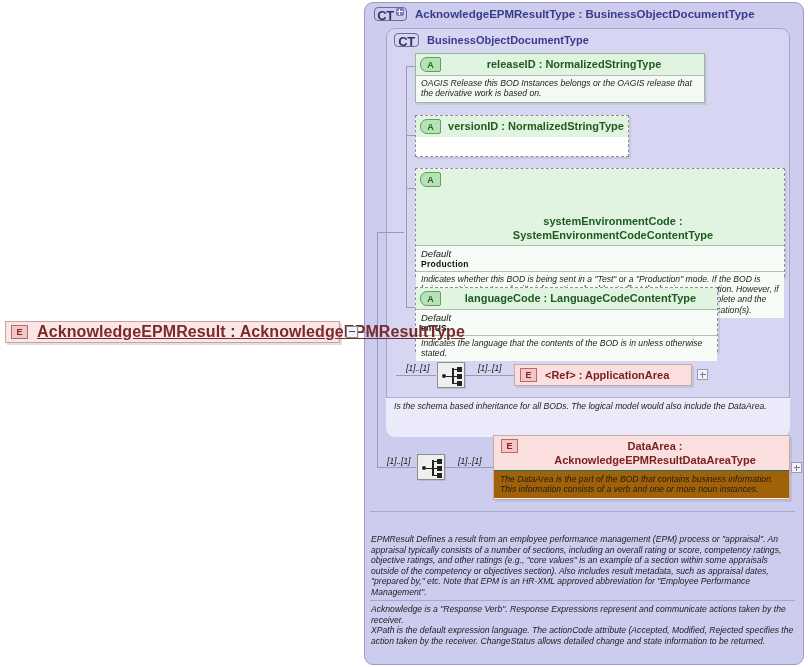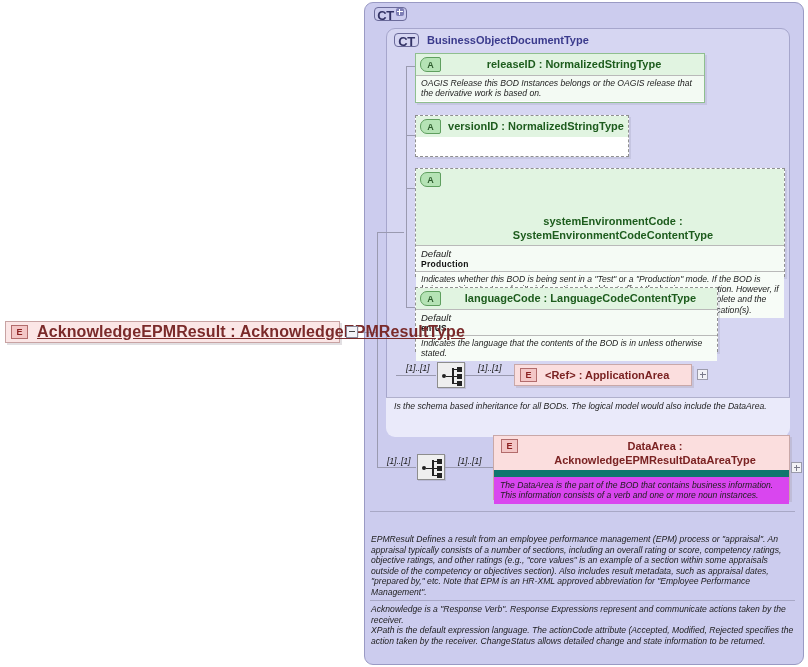--- a/index.html
+++ b/index.html
@@ -262,22 +262,22 @@
   .el-name {
     margin-left: 8px;
     font-size: 11px;
     font-weight: bold;
     color: #7a2222;
     line-height: 14px;
     flex: 1 1 auto;
   }
   .el-name.wrap { text-align: center; }
   .el-doc {
-    background: #d946ef;
-    border-top: 7px solid #0f766e;
+    background: #a16207;
+    border-top: 1px solid #0f766e;
     padding: 3px 5px 3px 6px;
     font-size: 8.6px;
     font-style: italic;
     line-height: 10.4px;
     color: #1c1c1c;
     box-sizing: border-box;
   }
 
   
   #ref-box { background: #fbdede; }
@@ -391,20 +391,21 @@
 
 <div class="canvas">
 
   <div id="ct-outer"></div>
 
   <div id="ct-outer-header">
     <span class="ct-icon plus">
       <span>CT</span>
         <span class="pm"></span>
     </span>
+    <span class="ct-title">AcknowledgeEPMResultType : BusinessObjectDocumentType</span>
   </div>
 
   <div id="ct-inner"></div>
 
   <div id="ct-inner-header">
     <span class="ct-icon">
       <span>CT</span>
     </span>
     <span class="ct-title">BusinessObjectDocumentType</span>
   </div>

